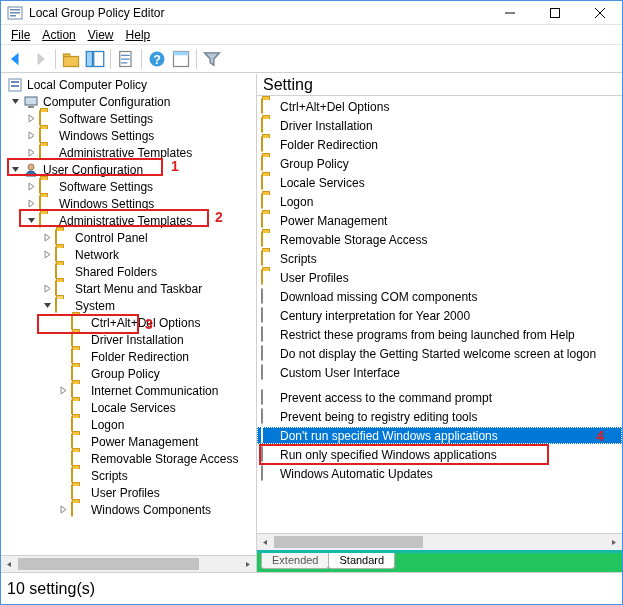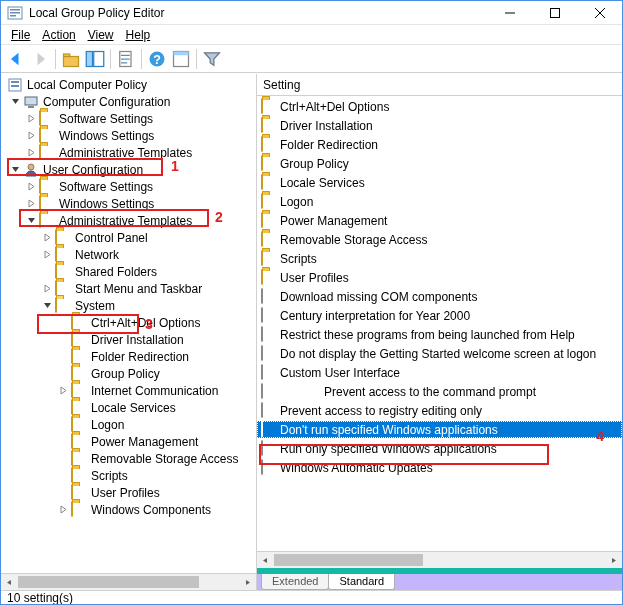--- a/index.html
+++ b/index.html
@@ -93,21 +93,21 @@
     flex-direction: column;
     min-width: 0;
   }
   .list-header {
     height: 22px;
     border-bottom: 1px solid #d0d0d0;
     display: flex;
     align-items: center;
     padding-left: 6px;
     background: #fff;
-    font-size: 12px;
+    font-size: 16px;
   }
   .list-body {
     flex: 1;
     overflow: hidden;
     position: relative;
   }
   .list-row {
     display: flex;
     align-items: center;
     height: 17px;
@@ -119,43 +119,43 @@
     background: #0078d7;
     color: #fff;
   }
   .list-row.selected.focus {
     outline: 1px dotted #fff;
     outline-offset: -1px;
   }
   .list-icon { width: 16px; height: 16px; margin-right: 3px; flex-shrink: 0; }
   .tabs {
     height: 22px;
-    border-top: 6px solid #14b8a6;
+    border-top: 3px solid #14b8a6;
     display: flex;
     align-items: flex-start;
     padding-left: 4px;
-    background: #c4b5fd;
+    background: #22c55e;
     font-size: 11px;
   }
   .tab {
     border: 1px solid #b0b0b0;
     border-top: none;
     border-radius: 0 0 3px 3px;
     padding: 1px 10px 2px 10px;
     margin-right: -1px;
     background: #fff;
   }
   .tab.inactive { background: #f4f4f4; color:#555; }
   .statusbar {
-    height: 14px;
+    height: 32px;
     border-top: 1px solid #d0d0d0;
     display: flex;
     align-items: center;
     padding-left: 6px;
-    font-size: 12px;
+    font-size: 16px;
   }
   .hscroll {
     position: absolute;
     left: 0; right: 0; bottom: 0;
     height: 17px;
     background: #f0f0f0;
     border-top: 1px solid #d0d0d0;
     display: flex;
   }
   .hscroll .arrow {
@@ -557,27 +557,27 @@
           <span>Restrict these programs from being launched from Help</span>
         </div>
         <div class="list-row" style="margin-top: 2px;">
           <span class="list-icon"><span class="policy-icon"></span></span>
           <span>Do not display the Getting Started welcome screen at logon</span>
         </div>
         <div class="list-row" style="margin-top: 2px;">
           <span class="list-icon"><span class="policy-icon"></span></span>
           <span>Custom User Interface</span>
         </div>
-        <div class="list-row" style="margin-top: 2px; gap: 44px;">
+        <div class="list-row" style="margin-top: 8px;">
           <span class="list-icon"><span class="policy-icon"></span></span>
           <span>Prevent access to the command prompt</span>
         </div>
         <div class="list-row" style="margin-top: 2px;">
           <span class="list-icon"><span class="policy-icon"></span></span>
-          <span>Prevent access to registry editing only</span>
+          <span>Prevent being to registry editing tools</span>
         </div>
         <div class="list-row selected focus" style="margin-top: 2px;">
           <span class="list-icon"><span class="policy-icon"></span></span>
           <span>Don't run specified Windows applications</span>
         </div>
         <div class="list-row" style="margin-top: 2px;">
           <span class="list-icon"><span class="policy-icon"></span></span>
           <span>Run only specified Windows applications</span>
         </div>
         <div class="list-row" style="margin-top: 2px;">

